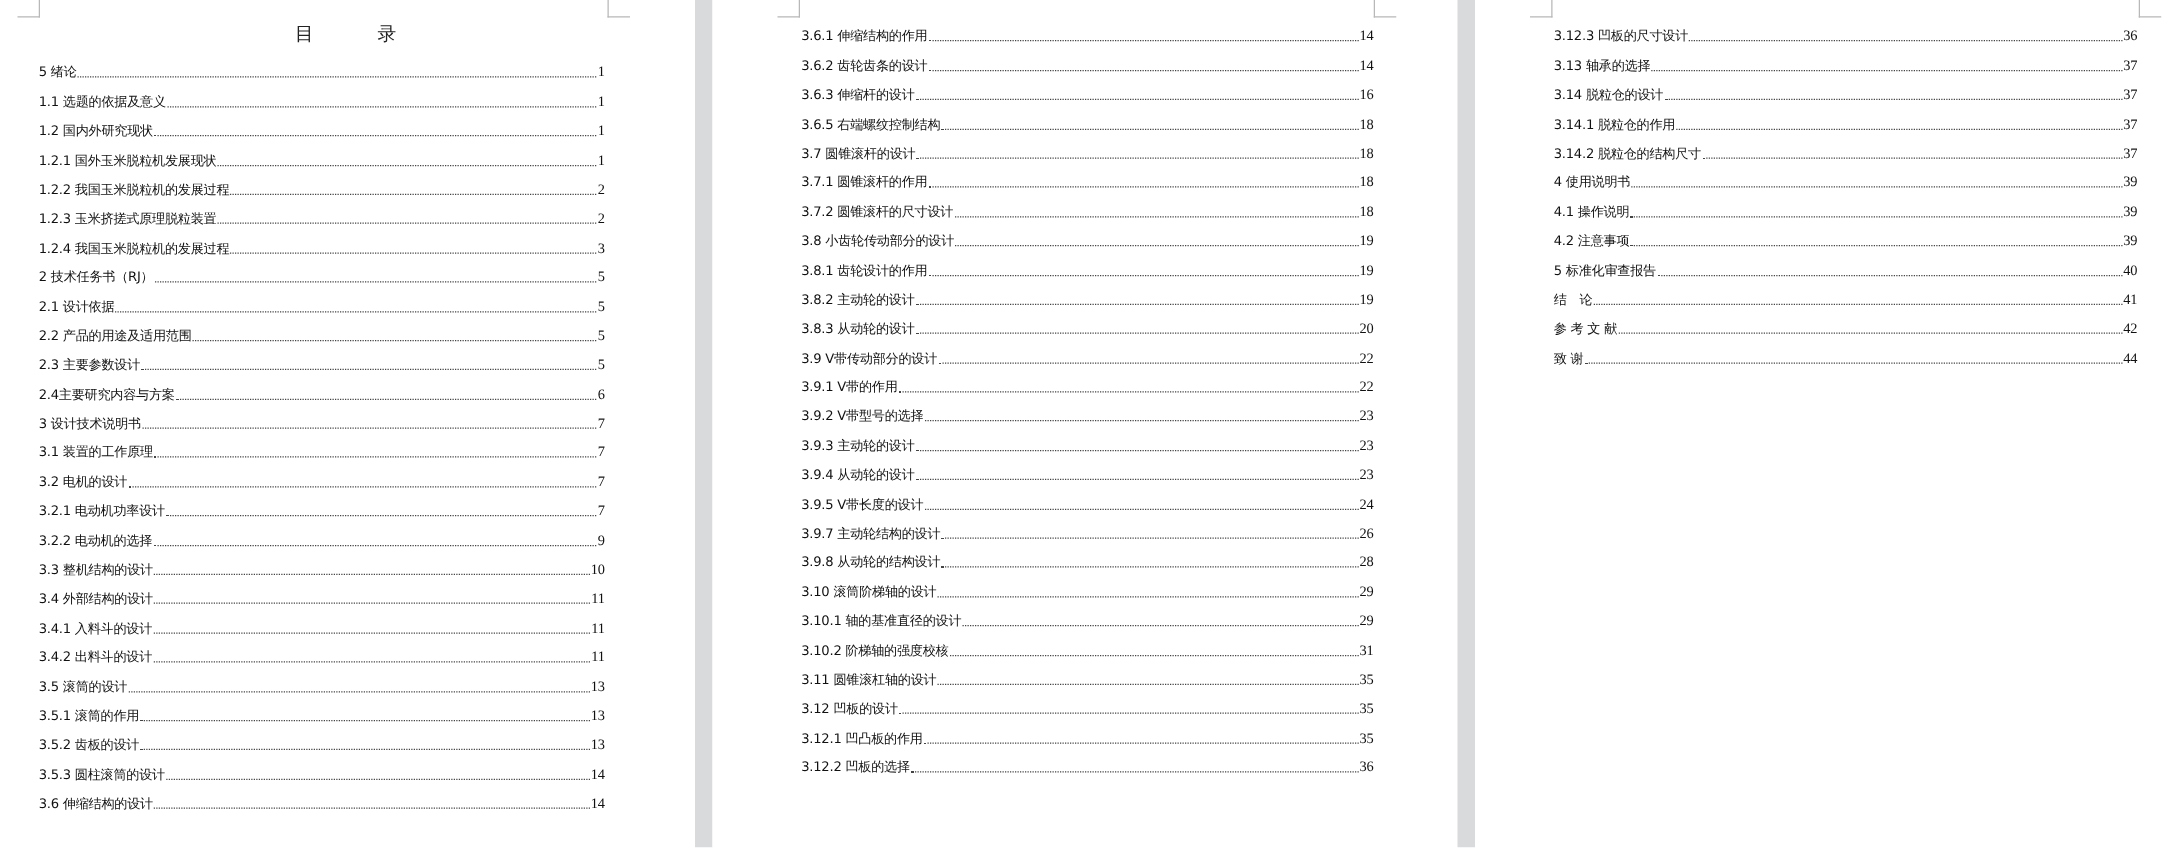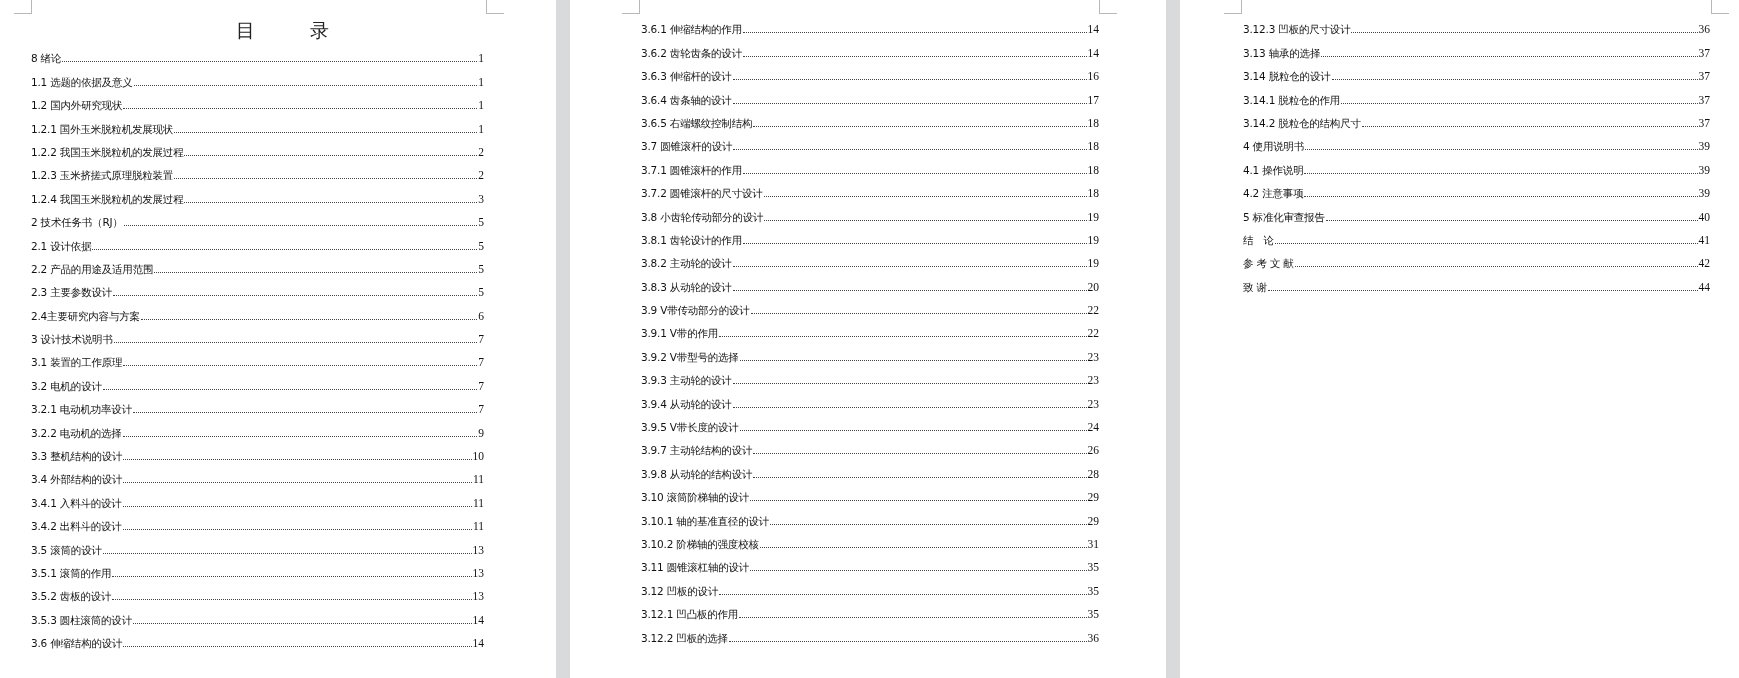--- a/index.html
+++ b/index.html
@@ -16,21 +16,21 @@
   .gap {
     position: absolute; top: 0; height: 678px; background: #d9dadc;
   }
   .corner {
     position: absolute; border-color: #b8b8b8; border-style: solid; width: 17px; height: 13px;
   }
   .corner.tl { border-width: 0 1px 1px 0; }
   .corner.tr { border-width: 0 0 1px 1px; }
   .toc-title {
     position: absolute; font-family: "DejaVu Sans", sans-serif;
-    font-size: 19px; letter-spacing: 18px; color: #222;
+    font-size: 15px; letter-spacing: 18px; color: #222;
   }
   .toc {
     position: absolute; list-style: none; margin: 0; padding: 0;
   }
   .toc li {
     display: flex; align-items: flex-end;
     height: 23.4px; line-height: 14px; font-size: 11px; white-space: nowrap;
     cursor: pointer;
   }
   .toc li .lbl { font-family: "DejaVu Sans", sans-serif; font-size: 10.5px; letter-spacing: -0.2px; }
@@ -41,21 +41,21 @@
 </style>
 </head>
 <body>
 
 <div class="page" style="left:0; width:556px;">
   <div class="corner tl" style="left:14px; top:0;"></div>
   <div class="corner tr" style="left:486px; top:0;"></div>
   <div class="toc-title" style="left:236px; top:18px;">目　录</div>
   <ul class="toc" id="toc-0" style="left:31px; top:42px; width:453px;">
       <li>
-        <span class="lbl">8  绪论</span>
+        <span class="lbl">5  绪论</span>
         <span class="dots"></span>
         <span class="pg">1</span>
       </li>
       <li>
         <span class="lbl">1.1  选题的依据及意义</span>
         <span class="dots"></span>
         <span class="pg">1</span>
       </li>
       <li>
         <span class="lbl">1.2  国内外研究现状</span>
@@ -195,25 +195,20 @@
         <span class="lbl">3.6.2  齿轮齿条的设计</span>
         <span class="dots"></span>
         <span class="pg">14</span>
       </li>
       <li>
         <span class="lbl">3.6.3  伸缩杆的设计</span>
         <span class="dots"></span>
         <span class="pg">16</span>
       </li>
       <li>
-        <span class="lbl">3.6.4  齿条轴的设计</span>
-        <span class="dots"></span>
-        <span class="pg">17</span>
-      </li>
-      <li>
         <span class="lbl">3.6.5  右端螺纹控制结构</span>
         <span class="dots"></span>
         <span class="pg">18</span>
       </li>
       <li>
         <span class="lbl">3.7  圆锥滚杆的设计</span>
         <span class="dots"></span>
         <span class="pg">18</span>
       </li>
       <li>

